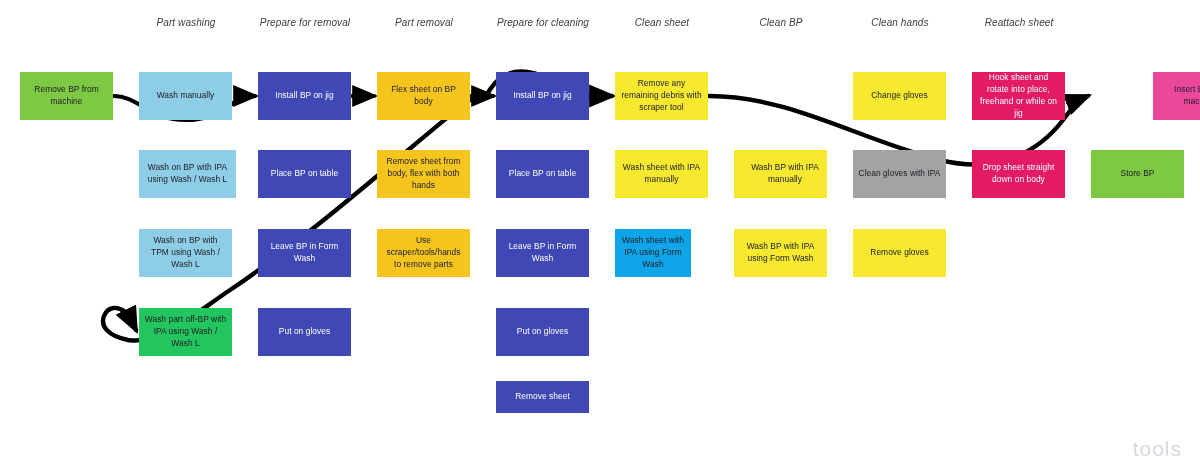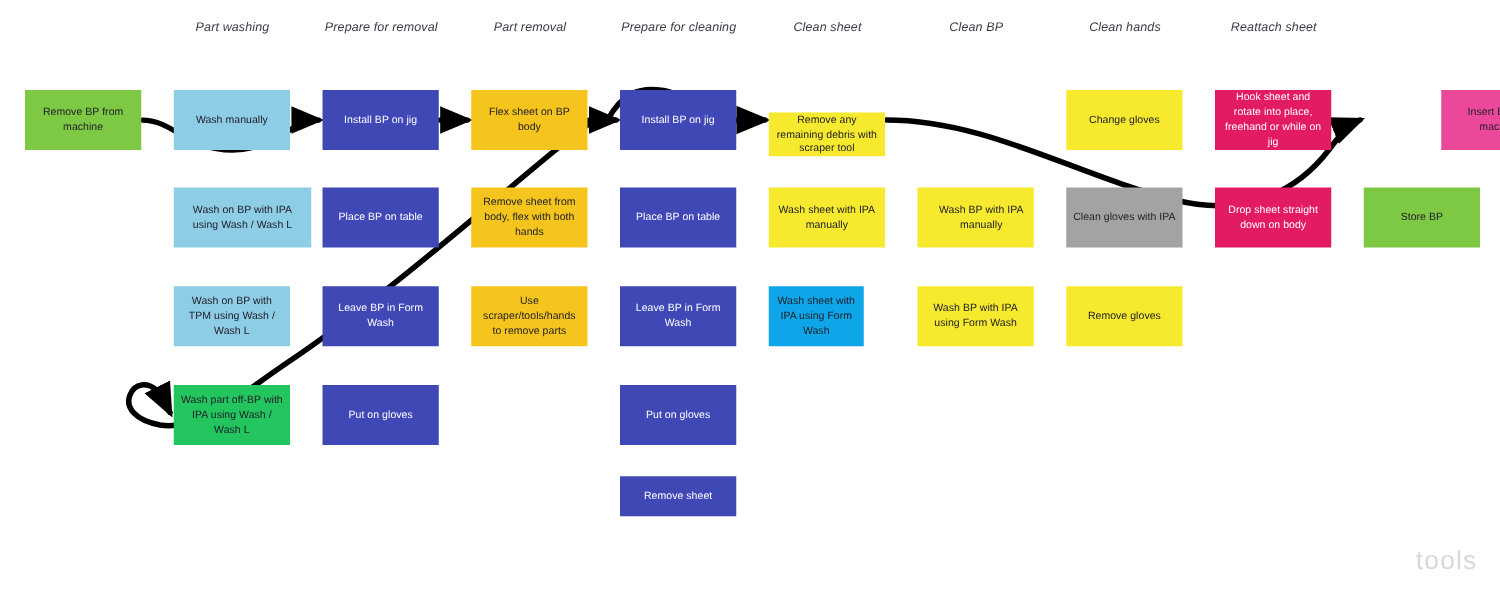--- a/index.html
+++ b/index.html
@@ -113,33 +113,33 @@
       </div>
       <div class="node" style="left: 258px; top: 72px; width: 93px; height: 48px; background: rgb(63, 72, 181);">
         <span class="t-light">Install BP on jig</span>
       </div>
       <div class="node" style="left: 377px; top: 72px; width: 93px; height: 48px; background: rgb(245, 197, 30);">
         <span class="t-dark">Flex sheet on BP body</span>
       </div>
       <div class="node" style="left: 496px; top: 72px; width: 93px; height: 48px; background: rgb(63, 72, 181);">
         <span class="t-light">Install BP on jig</span>
       </div>
-      <div class="node" style="left: 615px; top: 72px; width: 93px; height: 35px; background: rgb(247, 234, 46); margin-top: 18px;">
+      <div class="node" style="left: 615px; top: 72px; width: 93px; height: 48px; background: rgb(247, 234, 46);">
         <span class="t-dark">Remove any remaining debris with scraper tool</span>
       </div>
       <div class="node" style="left: 853px; top: 72px; width: 93px; height: 48px; background: rgb(247, 234, 46);">
         <span class="t-dark">Change gloves</span>
       </div>
       <div class="node" style="left: 972px; top: 72px; width: 93px; height: 48px; background: rgb(227, 27, 99);">
         <span class="t-light">Hook sheet and rotate into place, freehand or while on jig</span>
       </div>
       <div class="node" style="left: 1153px; top: 72px; width: 93px; height: 48px; background: #ec4899;">
         <span class="t-dark">Insert BP into machine</span>
       </div>
-      <div class="node" style="left: 139px; top: 150px; width: 110px; height: 48px; background: rgb(142, 205, 230);">
+      <div class="node" style="left: 139px; top: 150px; width: 97px; height: 48px; background: rgb(142, 205, 230);">
         <span class="t-dark">Wash on BP with IPA using Wash / Wash L</span>
       </div>
       <div class="node" style="left: 258px; top: 150px; width: 93px; height: 48px; background: rgb(63, 72, 181);">
         <span class="t-light">Place BP on table</span>
       </div>
       <div class="node" style="left: 377px; top: 150px; width: 93px; height: 48px; background: rgb(245, 197, 30);">
         <span class="t-dark">Remove sheet from body, flex with both hands</span>
       </div>
       <div class="node" style="left: 496px; top: 150px; width: 93px; height: 48px; background: rgb(63, 72, 181);">
         <span class="t-light">Place BP on table</span>

